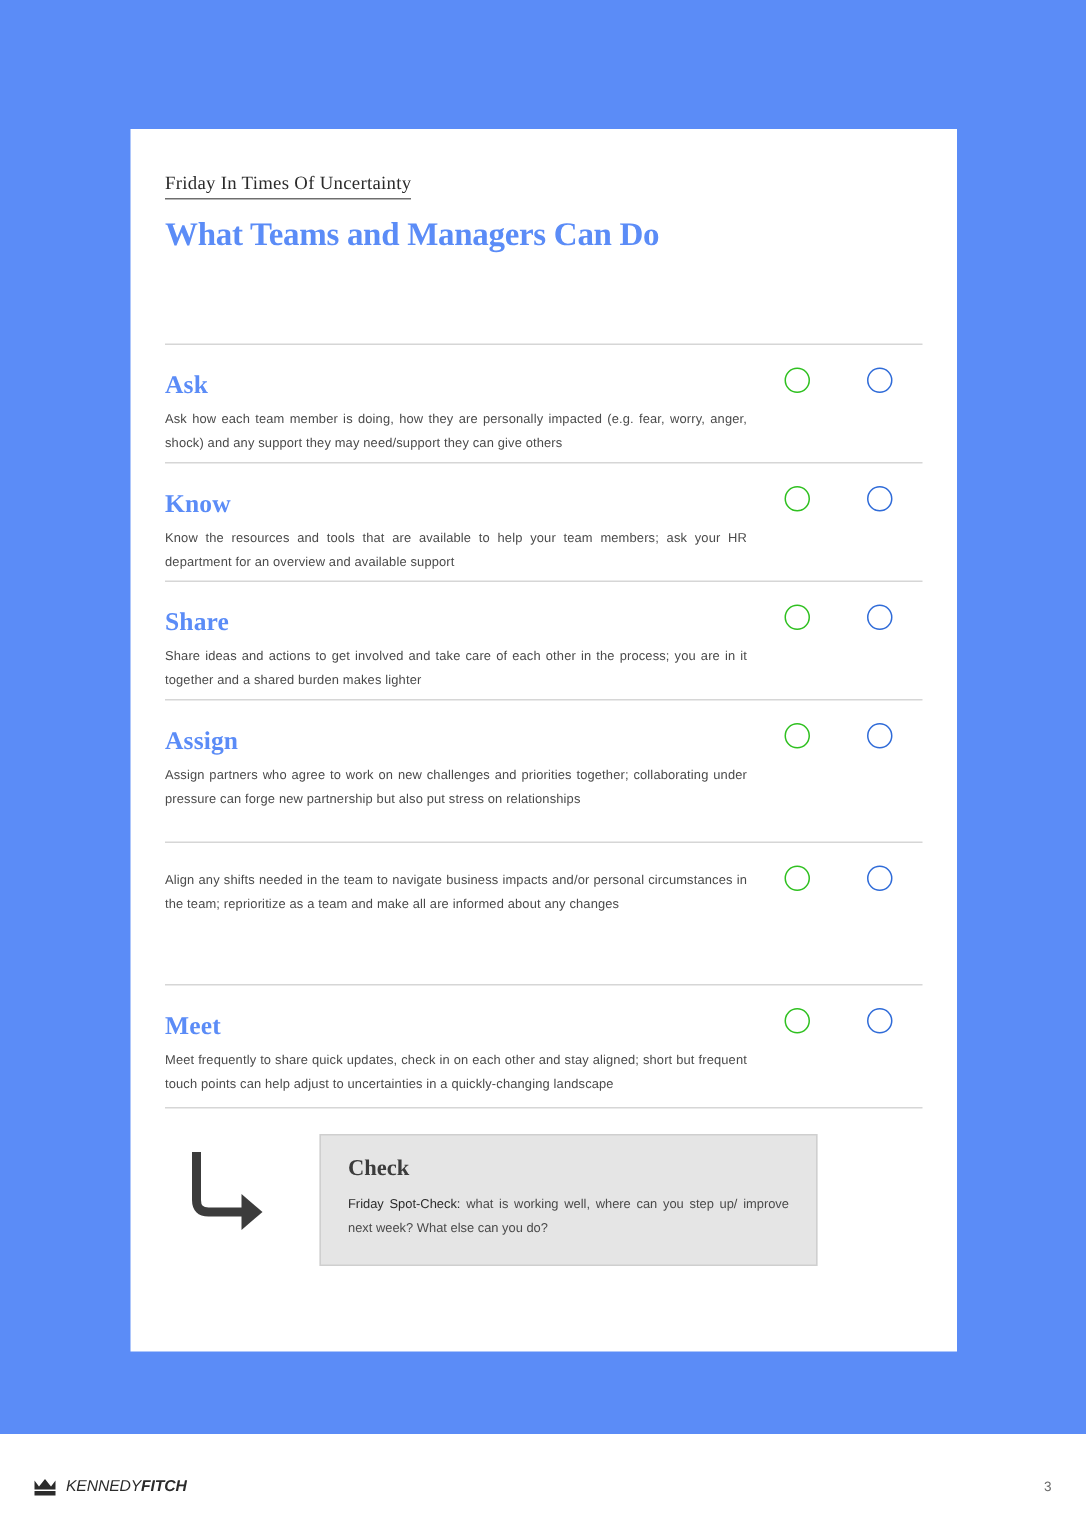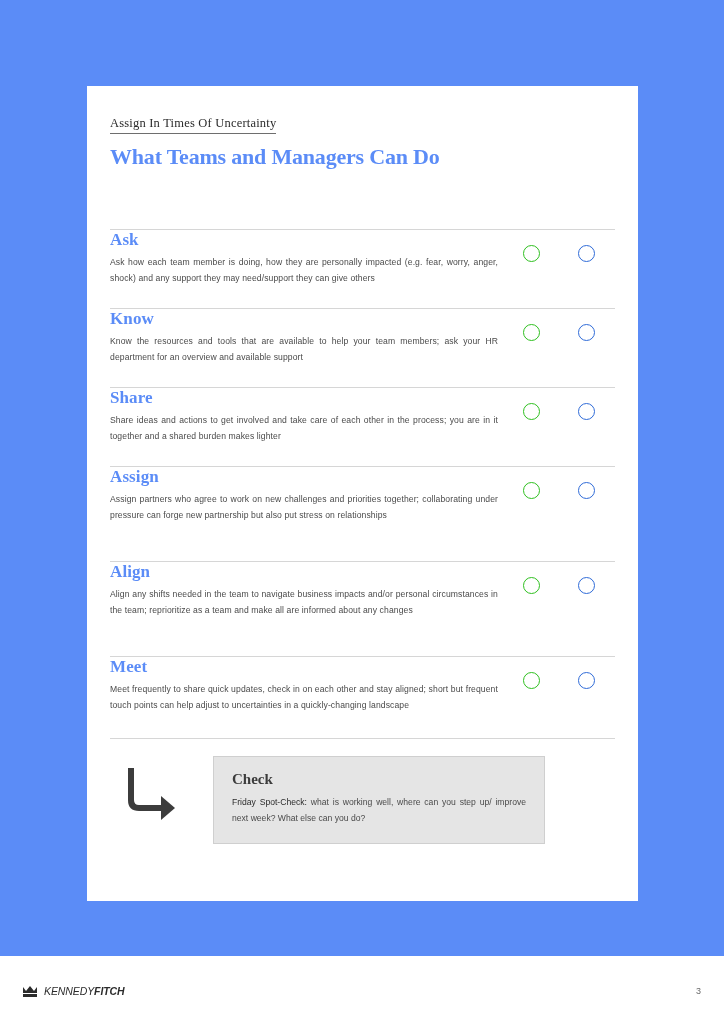--- a/index.html
+++ b/index.html
@@ -88,21 +88,21 @@
   }
   .rows {
     position: absolute;
     left: 23px;
     top: 143px;
     width: 505px;
   }
   .row {
     position: relative;
     border-top: 1px solid #d6d6d6;
-    padding-top: 0;
+    padding-top: 17px;
     box-sizing: border-box;
   }
   .row .label {
     font-family: "Liberation Serif", serif;
     font-size: 17px;
     font-weight: bold;
     color: #5b8cf7;
     margin: 0 0 5px 0;
     letter-spacing: 0.1px;
   }
@@ -220,21 +220,21 @@
 </head>
 <body>
 
 <div class="page">
 
   <div class="blue-backdrop"></div>
 
   <div class="sheet">
 
     <div class="sheet-inner">
-      <div class="eyebrow">Assign In Times Of Uncertainty</div>
+      <div class="eyebrow">Friday In Times Of Uncertainty</div>
       <div class="main-title">What Teams and Managers Can Do</div>
     </div>
 
 
     <div class="rows">
 
       <div class="row" style="height:79px;">
         <div class="label">Ask</div>
         <div class="desc">Ask how each team member is doing, how they are personally impacted (e.g. fear, worry, anger, shock) and any support they may need/support they can give others</div>
         <div class="circles">
@@ -264,21 +264,20 @@
       <div class="row" style="height:95px;">
         <div class="label">Assign</div>
         <div class="desc">Assign partners who agree to work on new challenges and priorities together; collaborating under pressure can forge new partnership but also put stress on relationships</div>
         <div class="circles">
           <div class="circle going"></div>
           <div class="circle better"></div>
         </div>
       </div>
 
       <div class="row" style="height:95px;">
-        <div class="label">Align</div>
         <div class="desc">Align any shifts needed in the team to navigate business impacts and/or personal circumstances in the team; reprioritize as a team and make all are informed about any changes</div>
         <div class="circles">
           <div class="circle going"></div>
           <div class="circle better"></div>
         </div>
       </div>
 
       <div class="row" style="height:82px;">
         <div class="label">Meet</div>
         <div class="desc">Meet frequently to share quick updates, check in on each other and stay aligned; short but frequent touch points can help adjust to uncertainties in a quickly-changing landscape</div>

